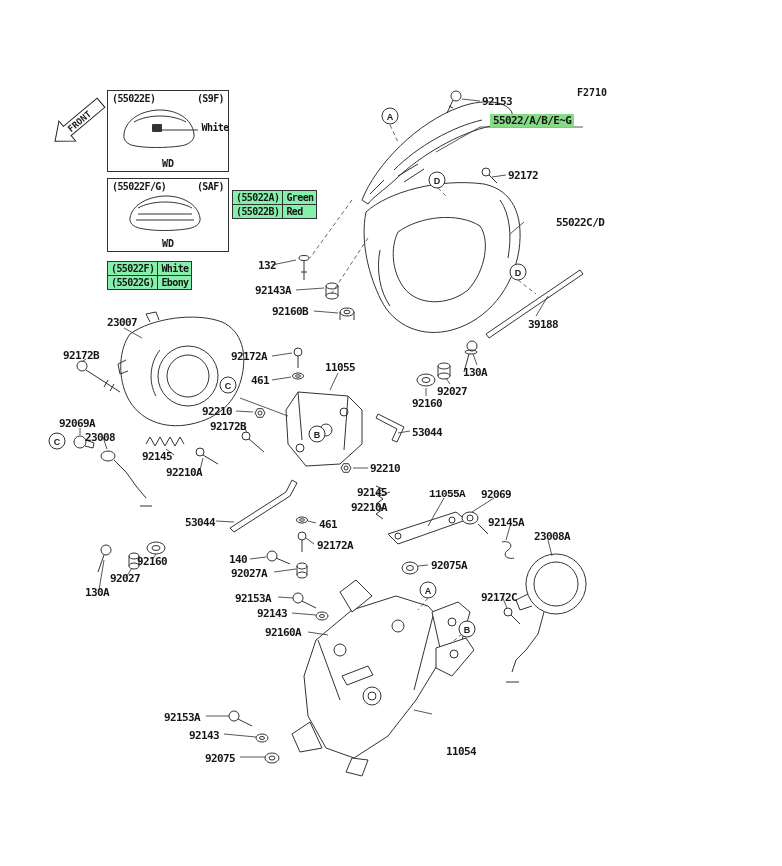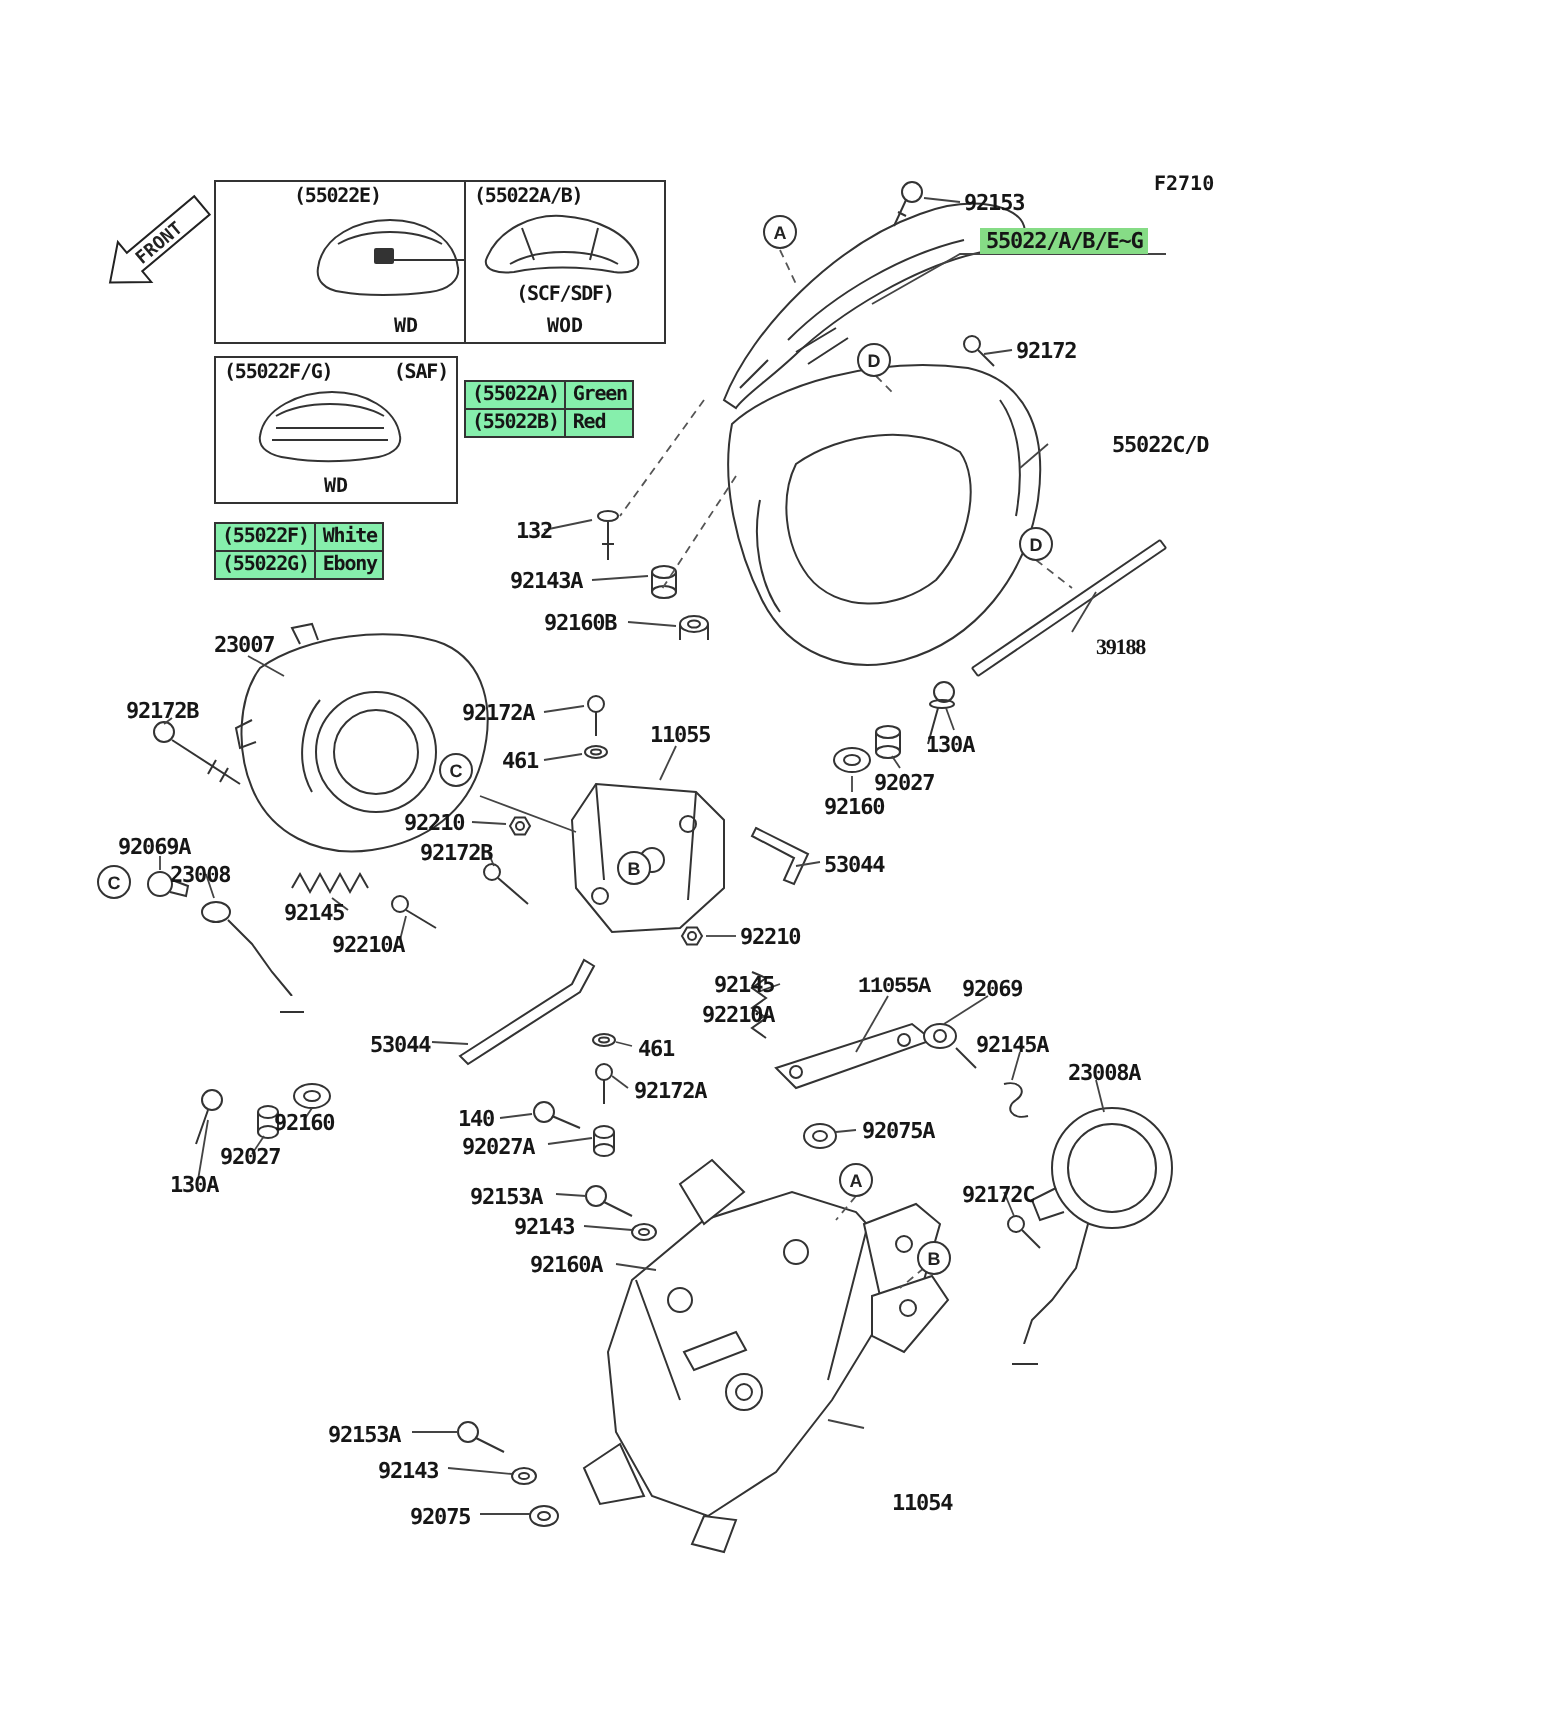--- a/index.html
+++ b/index.html
@@ -347,55 +347,39 @@
       <line x1="390" y1="125" x2="398" y2="142"></line>
       <line x1="438" y1="188" x2="446" y2="196"></line>
       <line x1="518" y1="280" x2="536" y2="294"></line>
       <line x1="352" y1="200" x2="310" y2="258"></line>
       <line x1="368" y1="238" x2="330" y2="296"></line>
       <line x1="428" y1="598" x2="418" y2="610"></line>
       <line x1="462" y1="634" x2="450" y2="644"></line>
     </g>
   </svg>
 
-  <div class="vbox" style="left:107px;top:90px;width:120px;height:80px;padding-left:35px;">
+  <div class="vbox" style="left:107px;top:90px;width:120px;height:80px;">
     <div class="hdr">
       <span>(55022E)</span>
       <span>(S9F)</span>
     </div>
     <div class="mid">
       <svg width="118" height="46" viewBox="0 0 118 46">
         <g stroke="#333" fill="none">
           <path d="M16,30 C18,14 36,6 52,6 C68,6 84,14 86,30 C87,36 81,41 72,42 C58,44 38,44 28,42 C19,41 15,36 16,30 Z"></path>
           <path d="M26,18 C40,10 64,10 78,18"></path>
           <line x1="52" y1="26" x2="90" y2="26"></line>
         </g>
         <rect x="44" y="20" width="10" height="8" rx="1" fill="#333"></rect>
       </svg>
       <span class="color-tag" style="left:78%;top:34%;">White</span>
     </div>
     <div class="ftr">WD</div>
   </div>
 
-  <div class="vbox" style="left:232px;top:90px;width:99px;height:80px;">
-    <div class="hdr">
-      <span>(55022A/B)</span>
-    </div>
-    <div class="mid">
-      <svg width="97" height="34" viewBox="0 0 97 34">
-        <g stroke="#333" fill="none">
-          <path d="M10,26 C16,10 34,3 48,4 C64,5 82,12 86,26 C87,31 82,33 74,32 C58,29 38,29 24,32 C16,33 9,31 10,26 Z"></path>
-          <path d="M22,28 C36,20 62,20 76,28"></path>
-          <path d="M28,10 L34,26 M66,10 L62,26"></path>
-        </g>
-      </svg>
-      <div class="sub">(SCF/SDF)</div>
-    </div>
-    <div class="ftr">WOD</div>
-  </div>
 
   <div class="vbox" style="left:107px;top:178px;width:120px;height:72px;">
     <div class="hdr">
       <span>(55022F/G)</span>
       <span>(SAF)</span>
     </div>
     <div class="mid">
       <svg width="118" height="40" viewBox="0 0 118 40">
         <g stroke="#333" fill="none">
           <path d="M22,26 C24,12 42,4 58,4 C74,4 90,12 92,26 C93,32 87,36 78,37 C64,39 48,39 36,37 C27,36 21,32 22,26 Z"></path>
@@ -434,21 +418,21 @@
   </tbody>
     </table>
 
   <div class="figcode" style="left:545px;top:87px;margin-left:32px;">F2710</div>
 
   <div id="label-layer">
       <div class="part-label" style="left: 482px; top: 95px;">92153</div>
       <div class="part-label hl" style="left: 490px; top: 114px; background: rgb(134, 220, 134);">55022/A/B/E~G</div>
       <div class="part-label" style="left: 508px; top: 169px;">92172</div>
       <div class="part-label" style="left: 556px; top: 216px;">55022C/D</div>
-      <div class="part-label" style="left: 548px; top: 318px; font-family: Liberation Serif, serif;">39188</div>
+      <div class="part-label" style="left: 528px; top: 318px;">39188</div>
       <div class="part-label" style="left: 258px; top: 259px;">132</div>
       <div class="part-label" style="left: 255px; top: 284px;">92143A</div>
       <div class="part-label" style="left: 272px; top: 305px;">92160B</div>
       <div class="part-label" style="left: 107px; top: 316px;">23007</div>
       <div class="part-label" style="left: 63px; top: 349px;">92172B</div>
       <div class="part-label" style="left: 231px; top: 350px;">92172A</div>
       <div class="part-label" style="left: 251px; top: 374px;">461</div>
       <div class="part-label" style="left: 325px; top: 361px;">11055</div>
       <div class="part-label" style="left: 463px; top: 366px;">130A</div>
       <div class="part-label" style="left: 437px; top: 385px;">92027</div>

